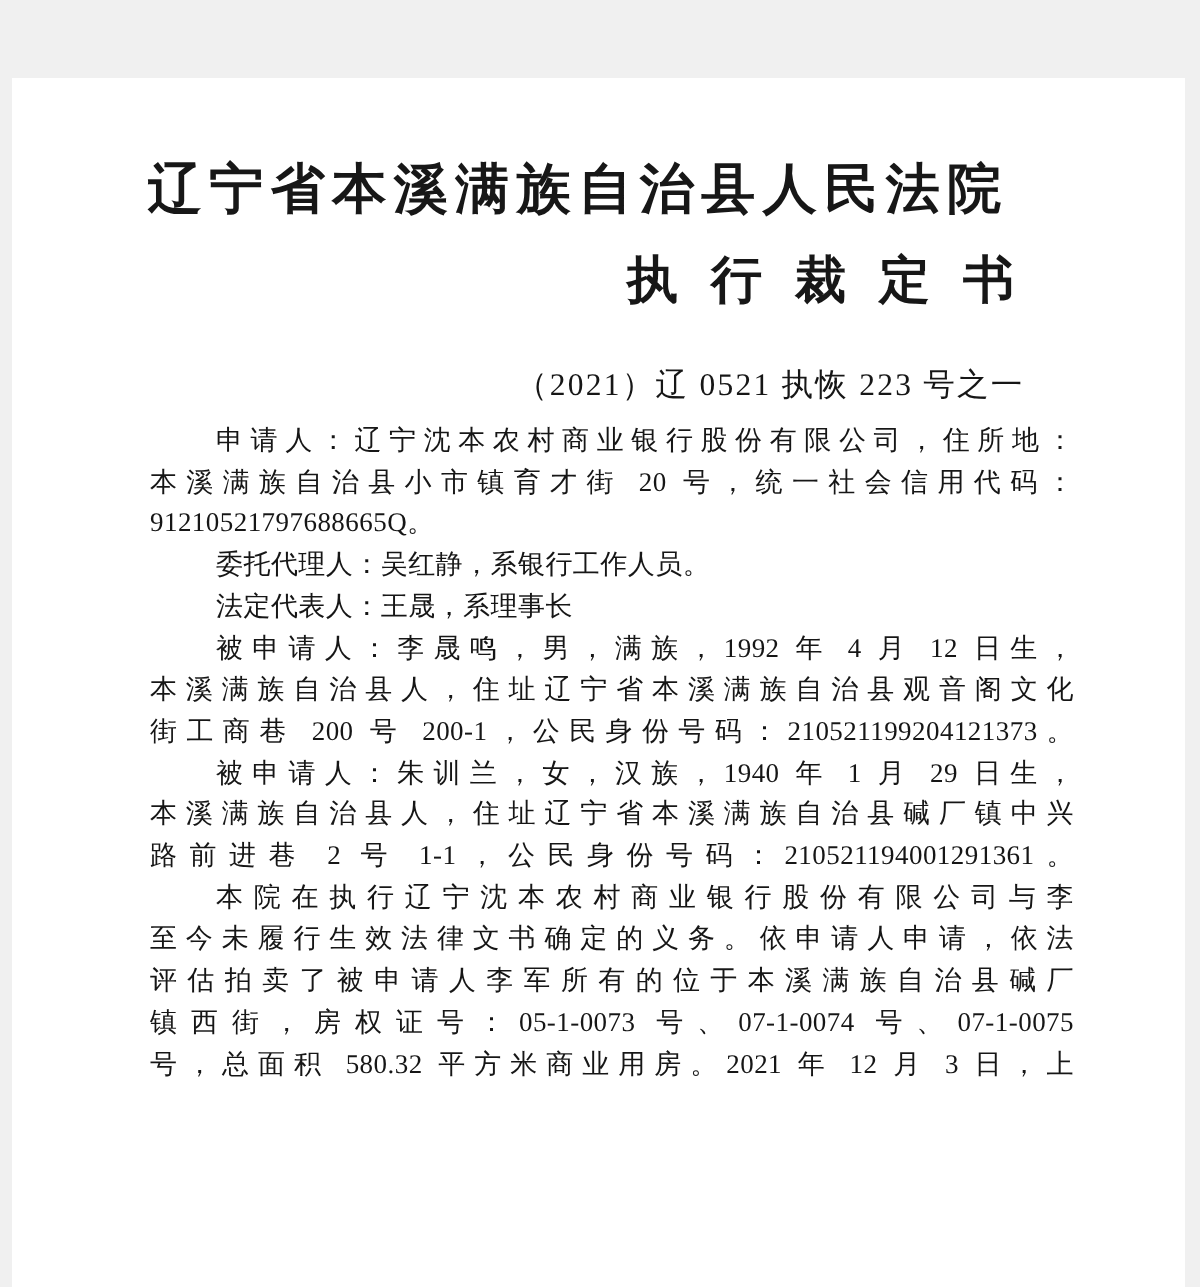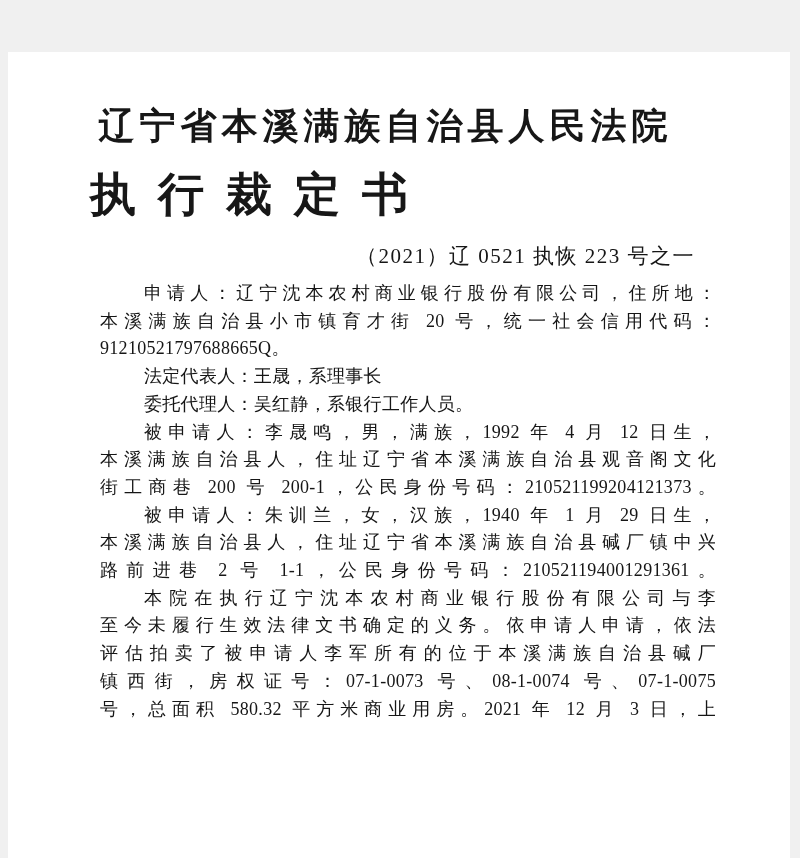--- a/index.html
+++ b/index.html
@@ -26,30 +26,30 @@
     font-size:36px;
     font-weight:bold;
     letter-spacing:5px;
     text-indent:5px;
     color:#171717;
   }
   .doc-title{
     position:absolute;
     left:60px;top:112px;width:630px;
     margin:0;
-    text-align:left;
-    font-size:46px;
+    text-align:right;
+    font-size:34px;
     font-weight:bold;
     letter-spacing:22px;
     text-indent:22px;
     color:#171717;
   }
   .case-no{
     position:absolute;
-    left:100px;top:190px;width:615px;
+    left:88px;top:190px;width:615px;
     text-align:right;
     padding-right:28px;
     box-sizing:border-box;
     font-size:21px;
     letter-spacing:1.5px;
   }
   .body-text{
     position:absolute;
     left:92px;top:228px;width:616px;
   }
@@ -90,32 +90,32 @@
   <h1 class="court-title">辽宁省本溪满族自治县人民法院</h1>
 
   <h2 class="doc-title">执行裁定书</h2>
 
   <div class="case-no">（2021）辽 0521 执恢 223 号之一</div>
 
   <div class="body-text">
       <div class="line indent justify">申请人：辽宁沈本农村商业银行股份有限公司，住所地：</div>
       <div class="line justify">本溪满族自治县小市镇育才街 20 号，统一社会信用代码：</div>
       <div class="line">91210521797688665Q。</div>
+      <div class="line indent">委托代理人：吴红静，系银行工作人员。</div>
       <div class="line indent">法定代表人：王晟，系理事长</div>
-      <div class="line indent">委托代理人：吴红静，系银行工作人员。</div>
       <div class="line indent justify">被申请人：李晟鸣，男，满族，1992 年 4 月 12 日生，</div>
       <div class="line justify">本溪满族自治县人，住址辽宁省本溪满族自治县观音阁文化</div>
       <div class="line justify">街工商巷 200 号 200-1，公民身份号码：210521199204121373。</div>
       <div class="line indent justify">被申请人：朱训兰，女，汉族，1940 年 1 月 29 日生，</div>
       <div class="line justify">本溪满族自治县人，住址辽宁省本溪满族自治县碱厂镇中兴</div>
       <div class="line justify">路前进巷 2 号 1-1，公民身份号码：210521194001291361。</div>
       <div class="line indent justify">本院在执行辽宁沈本农村商业银行股份有限公司与李</div>
       <div class="line justify">至今未履行生效法律文书确定的义务。依申请人申请，依法</div>
       <div class="line justify">评估拍卖了被申请人李军所有的位于本溪满族自治县碱厂</div>
-      <div class="line justify">镇西街，房权证号：07-1-0073 号、08-1-0074 号、07-1-0075</div>
+      <div class="line justify">镇西街，房权证号：05-1-0073 号、07-1-0074 号、07-1-0075</div>
       <div class="line justify">号，总面积 580.32 平方米商业用房。2021 年 12 月 3 日，上</div>
     </div>
 
   <svg class="qr" viewBox="0 0 42 42" xmlns="http://www.w3.org/2000/svg">
       <rect x="0" y="0" width="42" height="42" fill="#ffffff"></rect>
       <rect x="16" y="0" width="2" height="2" fill="#131313"></rect>
       <rect x="16" y="2" width="2" height="2" fill="#131313"></rect>
       <rect x="20" y="2" width="2" height="2" fill="#131313"></rect>
       <rect x="22" y="2" width="2" height="2" fill="#131313"></rect>
       <rect x="26" y="2" width="2" height="2" fill="#131313"></rect>

